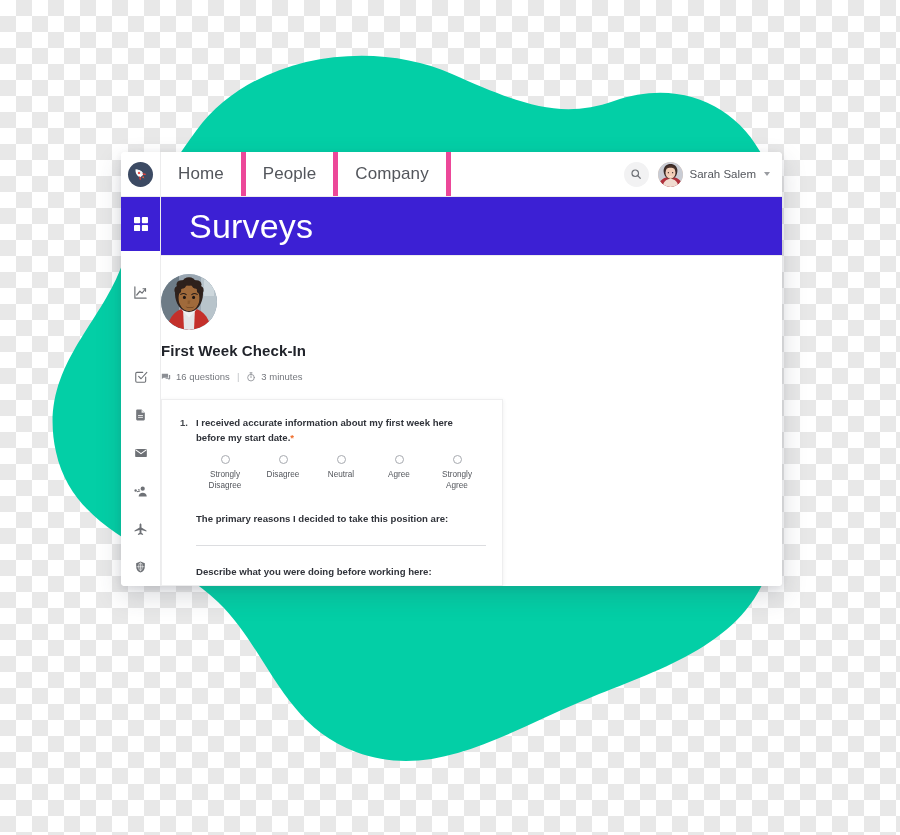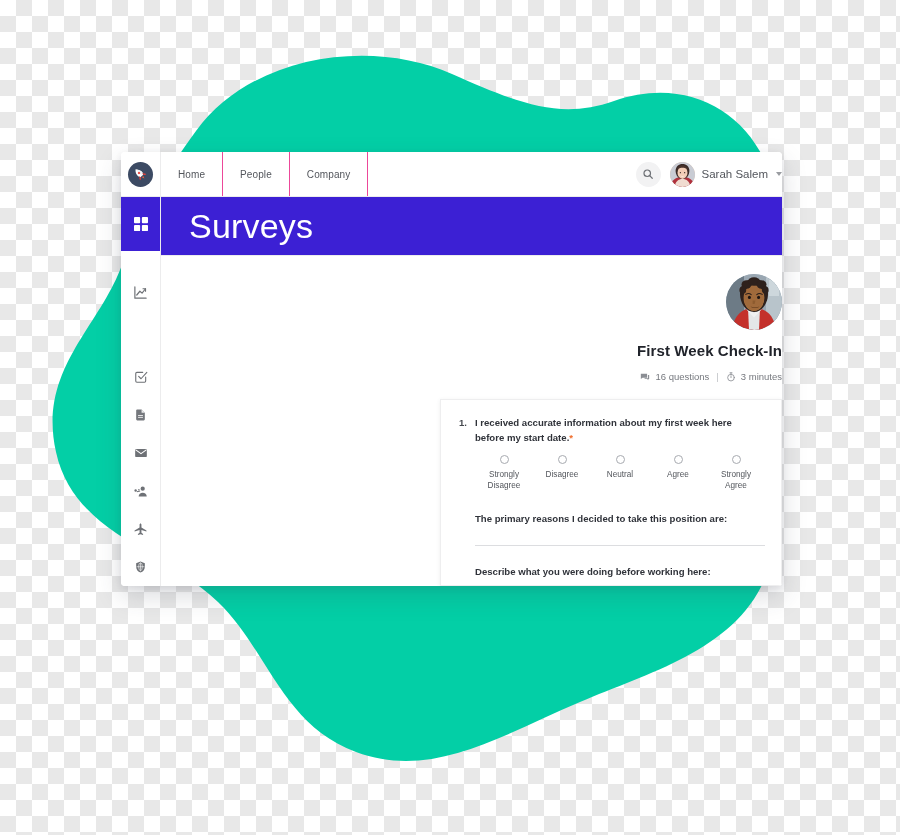--- a/index.html
+++ b/index.html
@@ -67,31 +67,32 @@
     width: 25px; height: 25px;
     border-radius: 50%;
     background: #3c4a63;
     display: flex; align-items: center; justify-content: center;
     overflow: hidden;
   }
   .nav-tab {
     display: flex;
     align-items: center;
     padding: 0 17px;
-    font-size: 10px;
+    font-size: 17px;
     color: #53565c;
-    border-right: 1px solid #ec4899;
+    border-right: 5px solid #ec4899;
     letter-spacing: .1px;
     cursor: pointer;
     white-space: nowrap;
   }
   .topbar-spacer { flex: 1; }
   .topbar-right {
     display: flex;
     align-items: center;
+    padding-right: 12px;
     gap: 9px;
   }
   .search-btn {
     width: 25px; height: 25px;
     border-radius: 50%;
     background: #f2f2f3;
     display: flex; align-items: center; justify-content: center;
     cursor: pointer;
   }
   .user-chip {
@@ -174,21 +175,21 @@
     letter-spacing: .2px;
   }
 
   
   .survey-scroll {
     flex: 1;
     overflow: hidden;
     padding-top: 18px;
     display: flex;
     flex-direction: column;
-    align-items: flex-end;
+    align-items: flex-start;
     background: #ffffff;
   }
   .survey-avatar {
     width: 56px; height: 56px;
     border-radius: 50%;
     overflow: hidden;
     position: relative;
     background: #9fb0bd;
   }
   .survey-title {

